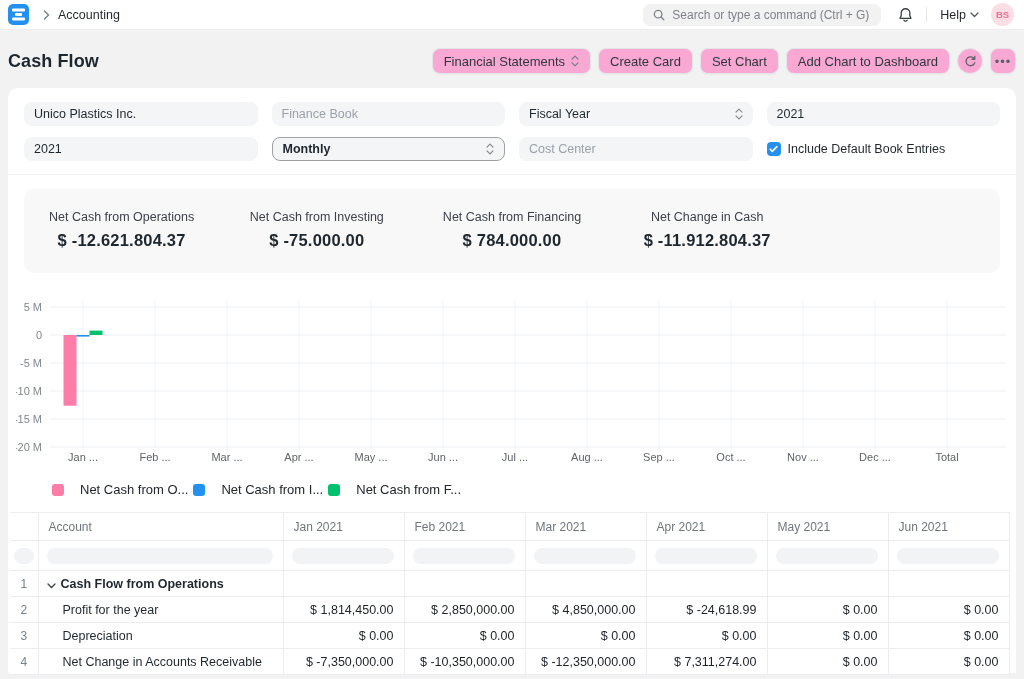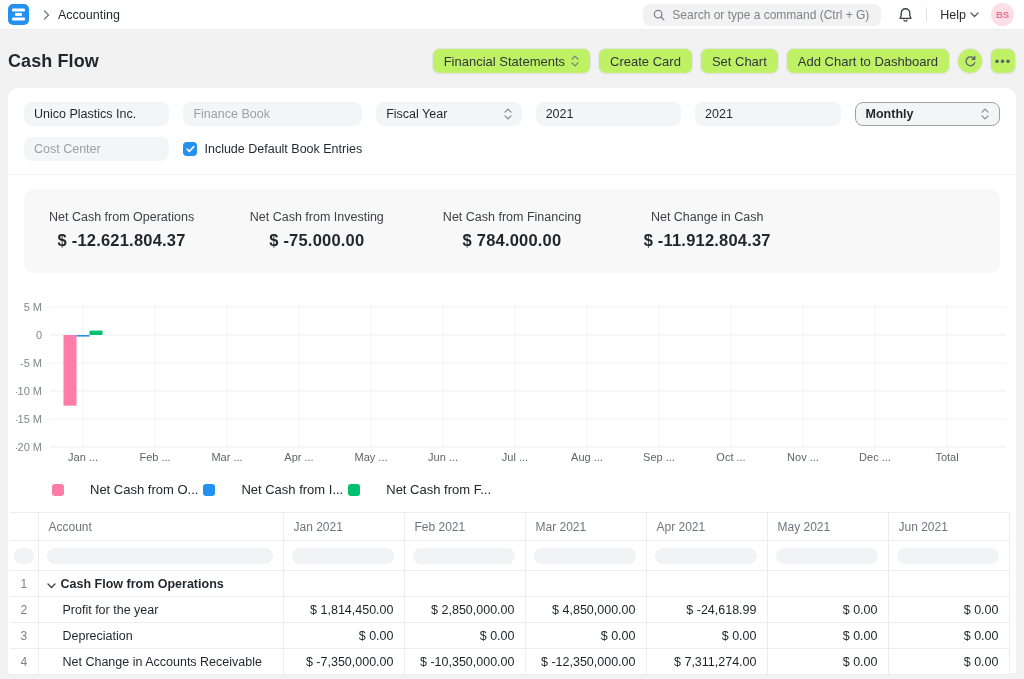--- a/index.html
+++ b/index.html
@@ -22,34 +22,34 @@
   .help { display:flex; align-items:center; gap:4px; font-size:12.5px; cursor:pointer; }
   .avatar { width:23px; height:23px; border-radius:50%; background:#fcdfe4;
     color:#ef6f96; font-size:9.5px; font-weight:700; display:flex; align-items:center;
     justify-content:center; margin-left:12px; cursor:pointer; }
 
   
   .page-head { display:flex; align-items:center; justify-content:space-between;
     padding:18px 8px 14px 8px; }
   .page-title { font-size:18px; font-weight:700; letter-spacing:.1px; }
   .head-actions { display:flex; align-items:center; gap:7px; }
-  .btn { background:#bef264; border:1px solid #e5e5e7; border-radius:8px; height:26px;
+  .btn { background:#f9a8d4; border:1px solid #e5e5e7; border-radius:8px; height:26px;
     padding:0 11px; font-size:13px; color:#30363c; display:flex; align-items:center;
     gap:6px; cursor:pointer; font-family:inherit; box-shadow:0 .5px 1px rgba(0,0,0,.03); }
   .btn-icon { width:26px; padding:0; justify-content:center; }
   .btn-round { border-radius:50%; }
   .dots { font-size:13px; letter-spacing:1px; color:#5b6167; line-height:1; }
 
   
   .card { margin:0 8px; background:#fff; border-radius:10px 10px 0 0;
     height:585px; }
 
   
   .filters { padding:14px 16px 13px; display:grid;
-    grid-template-columns:repeat(6,1fr); gap:11px 14px;
+    grid-template-columns:repeat(4,1fr); gap:11px 14px;
     border-bottom:1px solid #f1f1f2; }
   .f-input, .f-select { height:24px; width:100%; background:#f4f5f6; border:none;
     border-radius:8px; font-size:12.5px; font-family:inherit; color:#1f272e;
     padding:0 10px; outline:none; }
   .f-input::placeholder { color:#9aa1a8; }
   .f-select { display:flex; align-items:center; justify-content:space-between;
     cursor:pointer; }
   .f-select.active { border:1px solid #9fa1a4;font-weight:bold; }
   .chk-cell { display:flex; align-items:center; gap:7px; }
   .checkbox { width:14px; height:14px; border-radius:4px; background:#2490ef;
@@ -59,21 +59,21 @@
   
   .summary { margin:14px 16px 0; background:#f8f8f9; border-radius:10px;
     padding:21px 0 23px; display:grid; grid-template-columns:repeat(5,1fr); }
   .sum-item { text-align:center; }
   .sum-label { font-size:12.5px; color:#3c4248; margin-bottom:7px; }
   .sum-value { font-size:16.5px; font-weight:700; color:#1f272e; letter-spacing:.2px; }
 
   
   .chart-wrap { margin:26px 8px 0; }
   .legend { display:flex; align-items:center; gap:5px; padding-left:36px; margin-top:9px; }
-  .legend-item { display:flex; align-items:center; gap:26px;text-align:right; }
+  .legend-item { display:flex; align-items:center; gap:16px;text-align:right; }
   .legend-swatch { width:12px; height:12px; border-radius:3px; flex:none; }
   .legend-label { font-size:13px; color:#20262c; }
 
   
   .tbl-wrap { margin:15px 2px 0; }
   table { border-collapse:collapse; table-layout:fixed; width:999px; font-size:12.5px; }
   col.c-num { width:28px; } col.c-acc { width:245px; } col.c-val { width:121px; }
   td, th { border:1px solid #ebedf0; border-left:none; height:26px; padding:0;
     overflow:hidden; white-space:nowrap; }
   tr.hdr th { height:28px; font-weight:400; font-size:12px; color:#6e767d;

